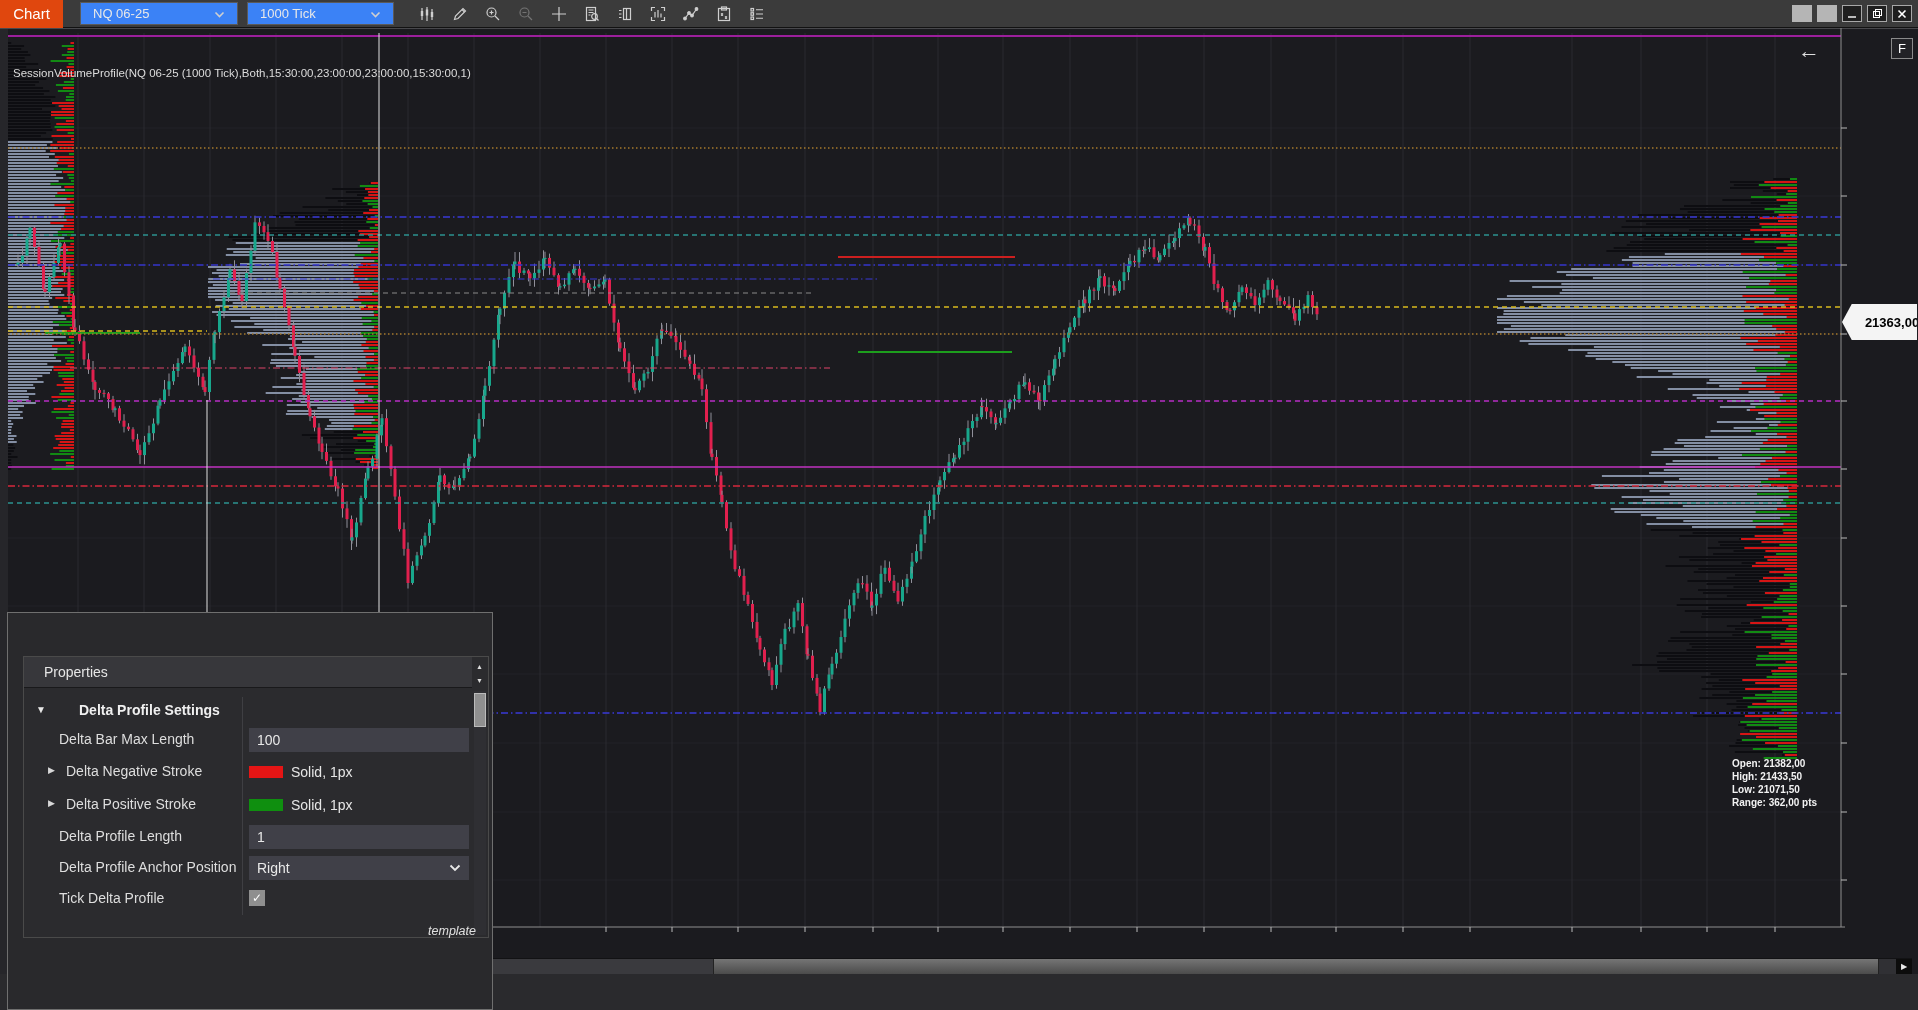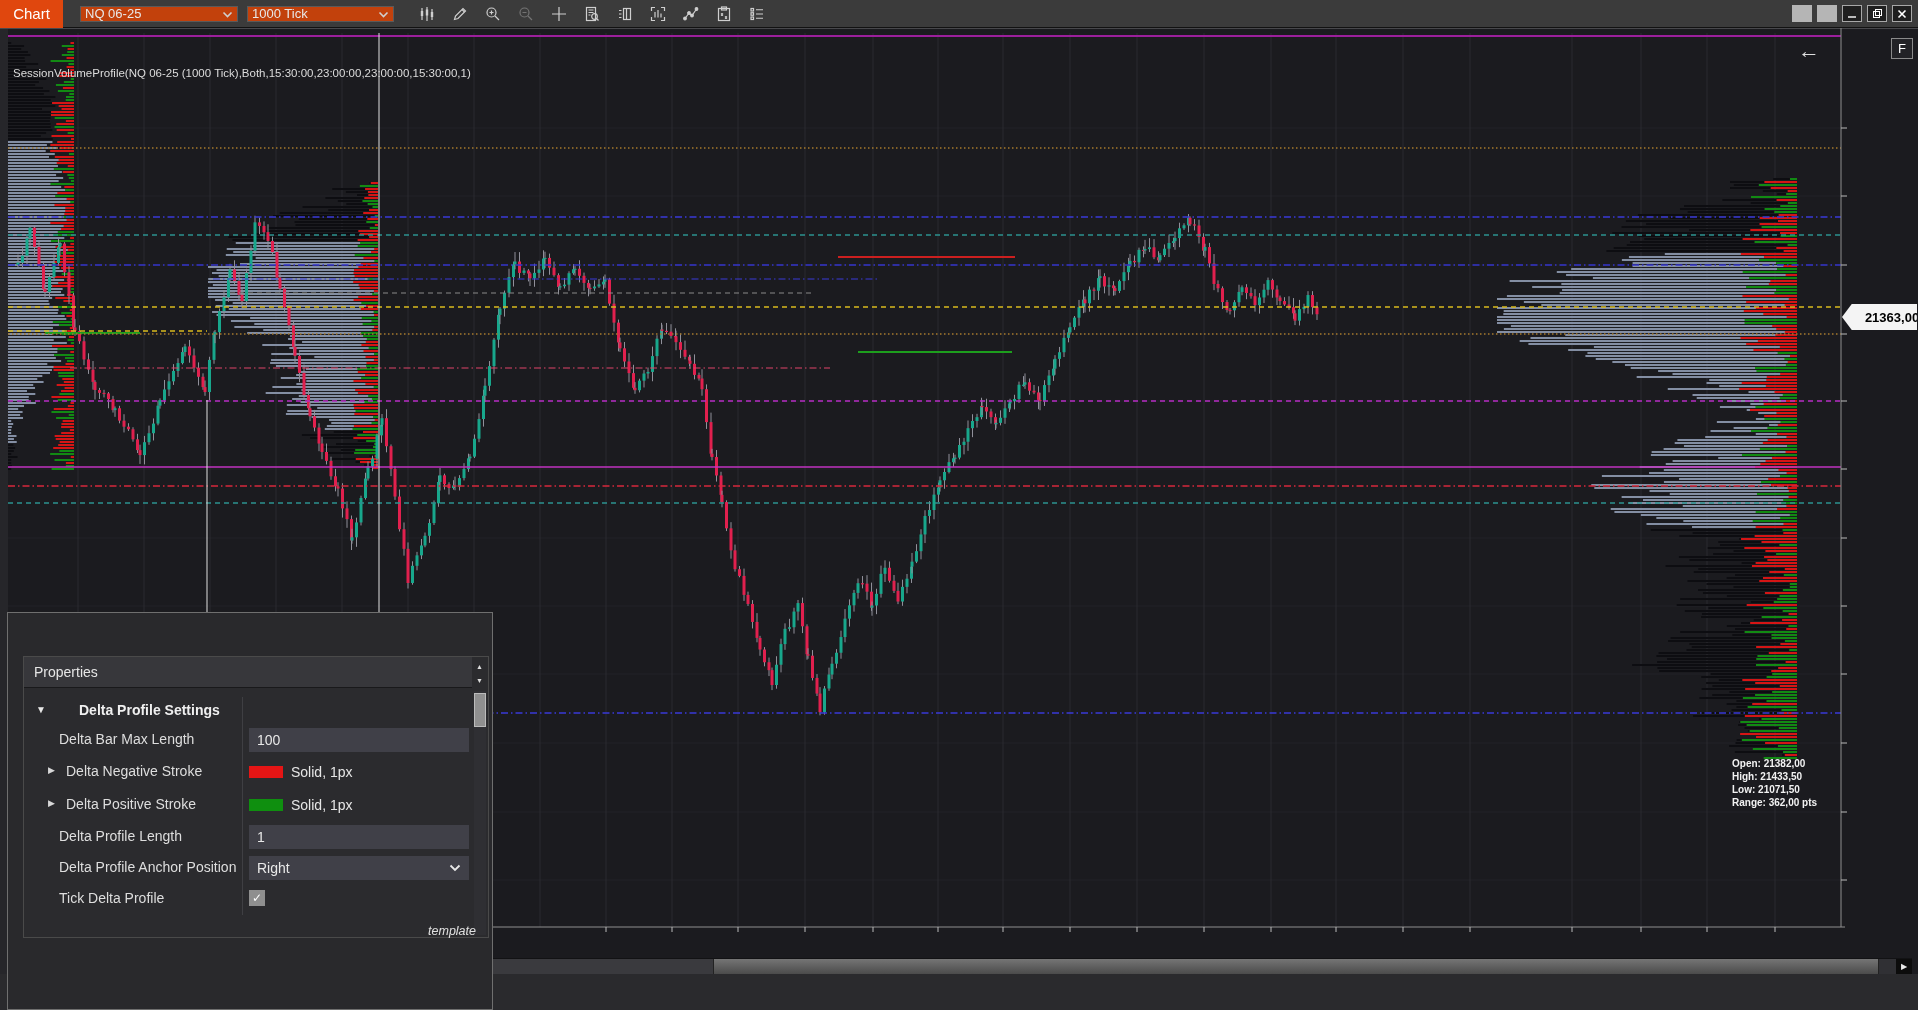--- a/index.html
+++ b/index.html
@@ -4,40 +4,40 @@
 <style>
   html,body{margin:0;padding:0;background:#000;}
   *{box-sizing:border-box;}
   .window{position:relative;width:1918px;height:1010px;background:#29292c;overflow:hidden;
     font-family:"Liberation Sans","DejaVu Sans",sans-serif;}
   
   .toolbar{position:absolute;left:0;top:0;width:1918px;height:28px;background:#3b3b3b;
     border-bottom:1px solid #121212;display:flex;align-items:center;z-index:6;}
   .chart-tab{width:63px;height:28px;background:#e0470e;color:#fff;font-size:15px;
     display:flex;align-items:center;justify-content:center;}
-  .dd{height:16px;margin-top:0;background:#c2410c;border:1px solid#5a5a5a;color:#e8e8e8;
-    font-size:13px;display:flex;align-items:center;padding:0 4px;justify-content:space-between;}
+  .dd{height:23px;margin-top:0;background:#3b82f6;border:1px solid#5a5a5a;color:#e8e8e8;
+    font-size:13px;display:flex;align-items:center;padding:0 12px;justify-content:space-between;}
   .dd1{width:158px;margin-left:17px;}
   .dd2{width:147px;margin-left:9px;}
   .tool-icons{display:flex;align-items:center;gap:9px;margin-left:21px;}
   .tbtn{width:24px;height:24px;display:flex;align-items:center;justify-content:center;}
   .tbtn.dim{opacity:.38;}
   .win-ctls{margin-left:auto;display:flex;align-items:center;gap:5px;margin-right:6px;}
   .blank-btn{width:20px;height:17px;background:#b5b5b5;}
   .ctl{width:20px;height:17px;background:#1f1f1f;border:1px solid #a8a8a8;display:flex;
     align-items:center;justify-content:center;}
   
   .chart-region{position:absolute;left:0;top:28px;width:1918px;height:946px;background:#1b1b1f;}
   #chart-svg{position:absolute;left:0;top:0;z-index:1;}
   .overlay{position:absolute;z-index:2;}
   .session-label{left:13px;top:39px;font-size:11.5px;color:#dcdcdc;white-space:nowrap;}
   .plabel{position:absolute;left:1848px;font-size:13px;color:#d6d6d6;white-space:nowrap;}
   .tlabel{position:absolute;top:908px;width:54px;text-align:center;font-size:12px;color:#cdcdcd;}
   .lvlabel{position:absolute;left:1800px;font-size:11.5px;white-space:nowrap;}
-  .price-box{position:absolute;left:1842px;top:276px;width:75px;height:26px;background:#f4f4f4;
+  .price-box{position:absolute;left:1842px;top:276px;width:75px;height:36px;background:#f4f4f4;
     clip-path:polygon(13% 0,100% 0,100% 100%,13% 100%,0 50%);color:#000;font-size:13px;
     font-weight:bold;display:flex;align-items:center;justify-content:center;padding-left:25px;}
   .info-box{position:absolute;left:1732px;top:729px;font-size:10px;font-weight:600;
     color:#f2f2f2;line-height:13px;white-space:nowrap;}
   .back-arrow{position:absolute;left:1798px;top:10px;font-size:22px;color:#dedede;}
   .f-button{position:absolute;left:1891px;top:10px;width:22px;height:21px;background:#222226;
     border:1px solid #8a8a8a;color:#fff;font-size:13px;display:flex;align-items:center;justify-content:center;}
   
   .scrollbar{position:absolute;left:8px;top:958px;width:1904px;height:16px;background:#303034;
     border-top:1px solid #121214;z-index:3;display:flex;}
@@ -53,21 +53,21 @@
     border:1px solid #6f6f6f;z-index:10;}
   .dlg-title{position:absolute;left:0;top:0;width:100%;height:31px;background:#131313;
     display:flex;align-items:center;padding-left:9px;color:#efefef;font-size:15px;}
   .dlg-btns{position:absolute;right:5px;top:6px;display:flex;gap:3px;}
   .dlg-help,.dlg-close{width:18px;height:18px;border:1px solid #c8c8c8;background:#2e2e2e;
     display:flex;align-items:center;justify-content:center;font-size:12px;font-weight:bold;color:#fff;}
   .dlg-close{color:#e02020;font-size:14px;}
   .dlg-list{position:absolute;left:15px;top:43px;width:466px;height:282px;background:#2b2b2e;
     border:1px solid #4a4a4a;}
   .props-bar{position:absolute;left:0;top:0;width:448px;height:31px;background:#37373b;
-    border-bottom:1px solid #19191b;display:flex;align-items:center;padding-left:10px;
+    border-bottom:1px solid #19191b;display:flex;align-items:center;padding-left:20px;
     color:#e6e6e6;font-size:14px;}
   .spin{position:absolute;right:2px;width:13px;height:13px;color:#ddd;font-size:7px;
     display:flex;align-items:center;justify-content:center;}
   .scroll-thumb{position:absolute;right:2px;top:36px;width:12px;height:34px;background:#8f8f8f;
     border:1px solid #bbb;}
   .scroll-track{position:absolute;right:2px;top:34px;width:12px;height:244px;background:#2f2f33;}
   .sec-row{position:absolute;left:0;top:43px;width:100%;height:24px;color:#f0f0f0;}
   .sec-row .tri{position:absolute;left:12px;top:4px;font-size:10px;color:#e8e8e8;}
   .sec-row .sec-label{position:absolute;left:27px;top:2px;font-size:14px;font-weight:bold;padding-left:28px;}
   .prow{position:absolute;left:0;width:100%;height:24px;}

